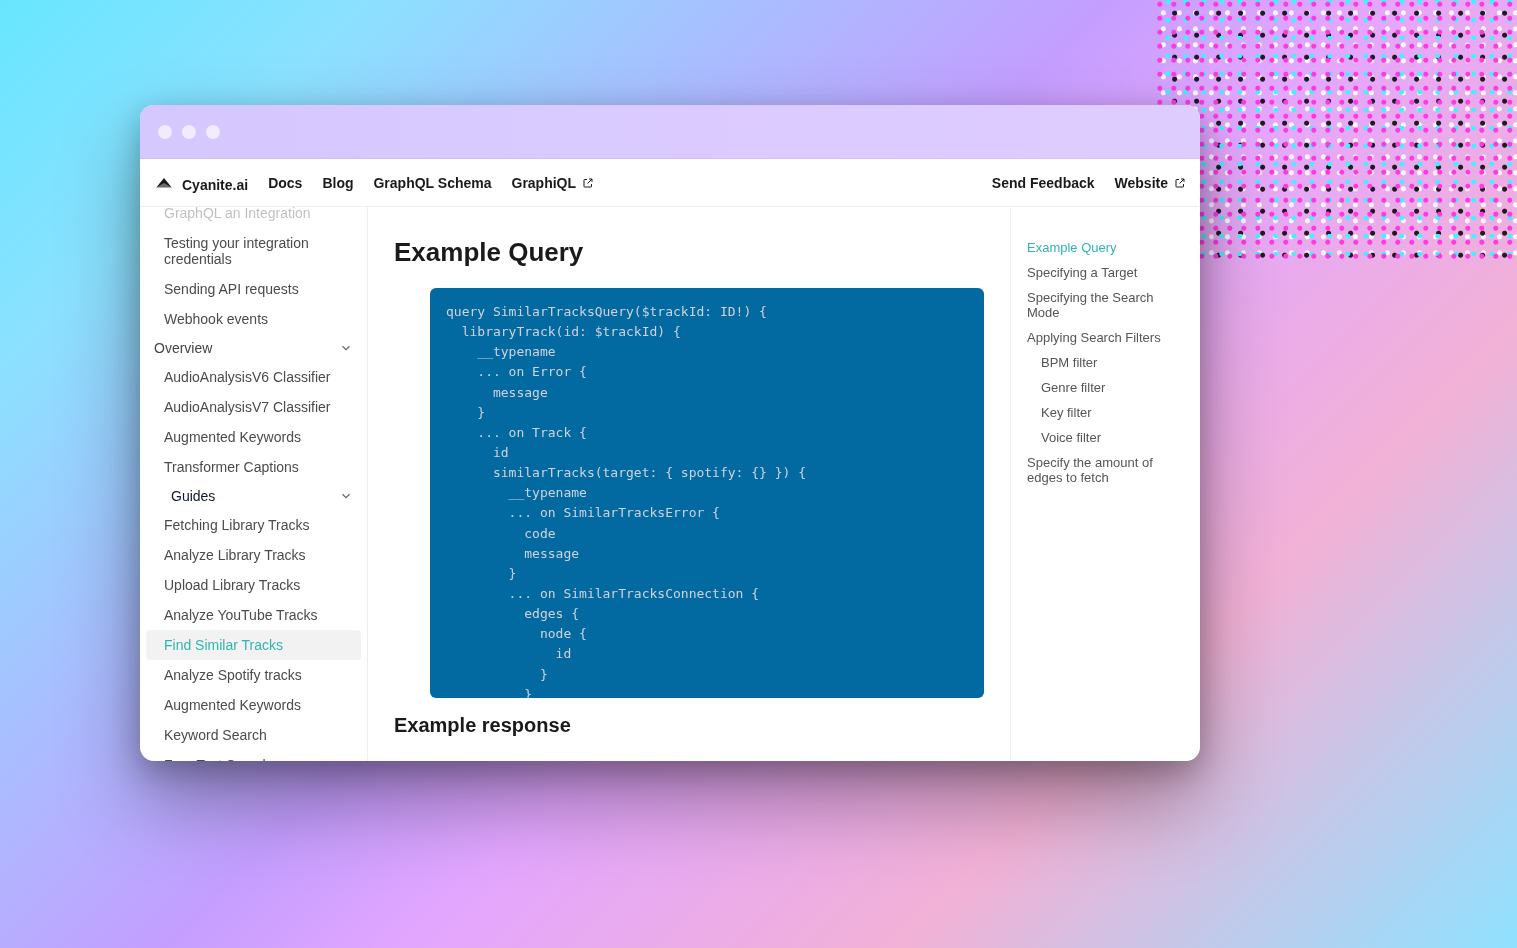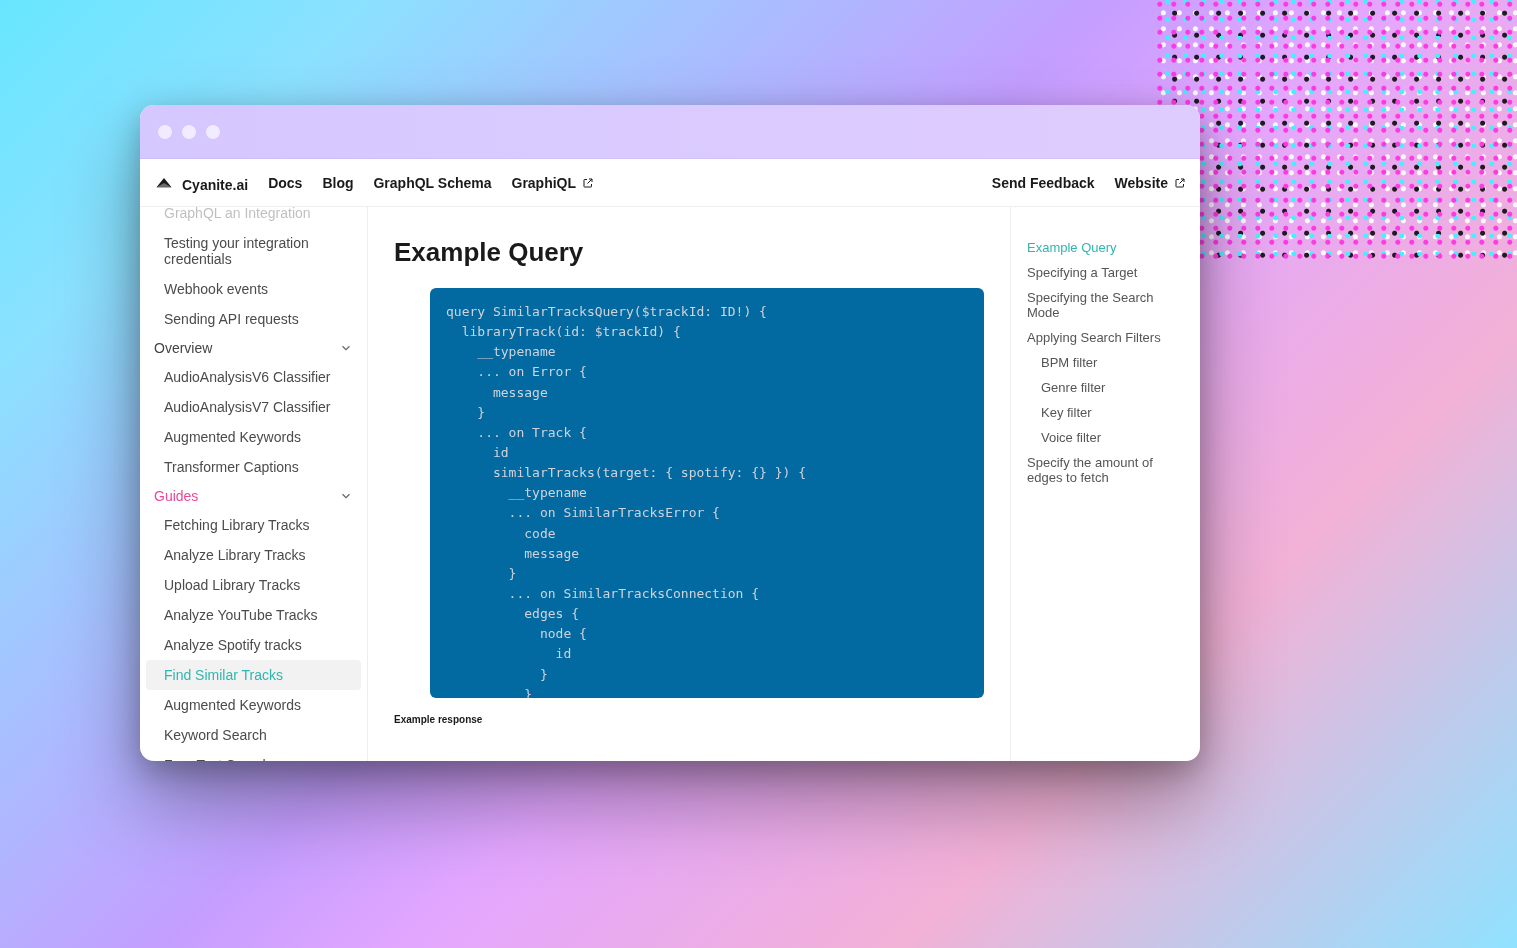--- a/index.html
+++ b/index.html
@@ -58,21 +58,21 @@
   .body {
     flex: 1; display: flex; min-height: 0;
   }
 
   .sidebar {
     width: 228px; border-right: 1px solid #eee;
     overflow: hidden; padding: 6px 0 10px 0;
     font-size: 14px; color: #383838;
   }
   .side-group { padding: 6px 14px; font-size: 14px; color: #444; display:flex; align-items:center; justify-content:space-between; }
-  .side-group.acc { color:#ec4899; }
+  .side-group.acc { color:#0f172a;margin-left:17px; }
   .side-item { padding: 7px 14px 7px 24px; color:#4b4b4b; cursor:pointer; }
   .side-item.active { background:#f2f2f2; color:#2fb6b0; border-radius:4px; margin:0 6px; padding-left:18px; }
   .chev { width:14px; height:14px; }
 
   .main {
     flex: 1; min-width: 0; padding: 30px 26px 16px 26px; overflow:hidden;
   }
   .main h1 { font-size: 26px; font-weight: 800; color:#1a1a1a; margin-bottom: 20px; }
   .controls { display:flex; align-items:center; gap:8px; font-size:14px; margin-bottom:10px; }
   .controls b { font-weight:700; }
@@ -80,21 +80,21 @@
   .controls .run { margin-left:auto; color:#2fb6b0; display:flex; align-items:center; gap:6px; font-size:13px; }
   .play-icon { width:14px; height:14px; stroke:#2fb6b0; fill:none; }
 
   .code {
     background:#0369a1; color:#cfd3dc; border-radius:6px;
     padding:14px 16px; font-family: ui-monospace, SFMono-Regular, Menlo, Consolas, monospace;
     font-size:13px; line-height:1.55; white-space:pre; overflow:hidden;
     height: 410px;
     margin-left: 36px;
   }
-  .subhead { font-weight:700; font-size:10px; margin-top:16px; color:#1a1a1a; }
+  .subhead { font-weight:700; font-size:20px; margin-top:16px; color:#1a1a1a; }
 
   .toc {
     width: 190px; border-left: 1px solid #eee; padding: 28px 14px 10px 16px;
     font-size: 13px; color:#555;
   }
   .toc .t-item { padding: 5px 0; cursor:pointer; }
   .toc .t-item.sub { padding-left: 14px; }
   .toc .t-item.active { color:#2fb6b0; }
 </style>
 </head>
@@ -136,22 +136,22 @@
             <path d="M14 4h6v6M20 4l-9 9M19 14v5a1 1 0 0 1-1 1H5a1 1 0 0 1-1-1V6a1 1 0 0 1 1-1h5"></path>
           </svg>
       </a>
     </div>
 
     <div class="body">
 
       <nav class="sidebar">
         <div class="side-item" style="opacity:.35; padding-top:0; margin-top:-8px;">GraphQL an Integration</div>
         <div class="side-item">Testing your integration credentials</div>
+        <div class="side-item">Sending API requests</div>
         <div class="side-item">Webhook events</div>
-        <div class="side-item">Sending API requests</div>
 
         <div class="side-group">
           <span>Overview</span>
           <svg class="chev" viewBox="0 0 24 24" fill="none" stroke="#666" stroke-width="2">
               <path d="M6 9l6 6 6-6"></path>
             </svg>
         </div>
         <div class="side-item">AudioAnalysisV6 Classifier</div>
         <div class="side-item">AudioAnalysisV7 Classifier</div>
         <div class="side-item">Augmented Keywords</div>
@@ -160,22 +160,22 @@
         <div class="side-group acc">
           <span>Guides</span>
           <svg class="chev" viewBox="0 0 24 24" fill="none" stroke="#666" stroke-width="2">
               <path d="M6 9l6 6 6-6"></path>
             </svg>
         </div>
         <div class="side-item">Fetching Library Tracks</div>
         <div class="side-item">Analyze Library Tracks</div>
         <div class="side-item">Upload Library Tracks</div>
         <div class="side-item">Analyze YouTube Tracks</div>
+        <div class="side-item active">Find Similar Tracks</div>
         <div class="side-item">Analyze Spotify tracks</div>
-        <div class="side-item active">Find Similar Tracks</div>
         <div class="side-item">Augmented Keywords</div>
         <div class="side-item">Keyword Search</div>
         <div class="side-item">Free Text Search</div>
 
       </nav>
 
       <main class="main">
         <h1>Example Query</h1>
 
 

